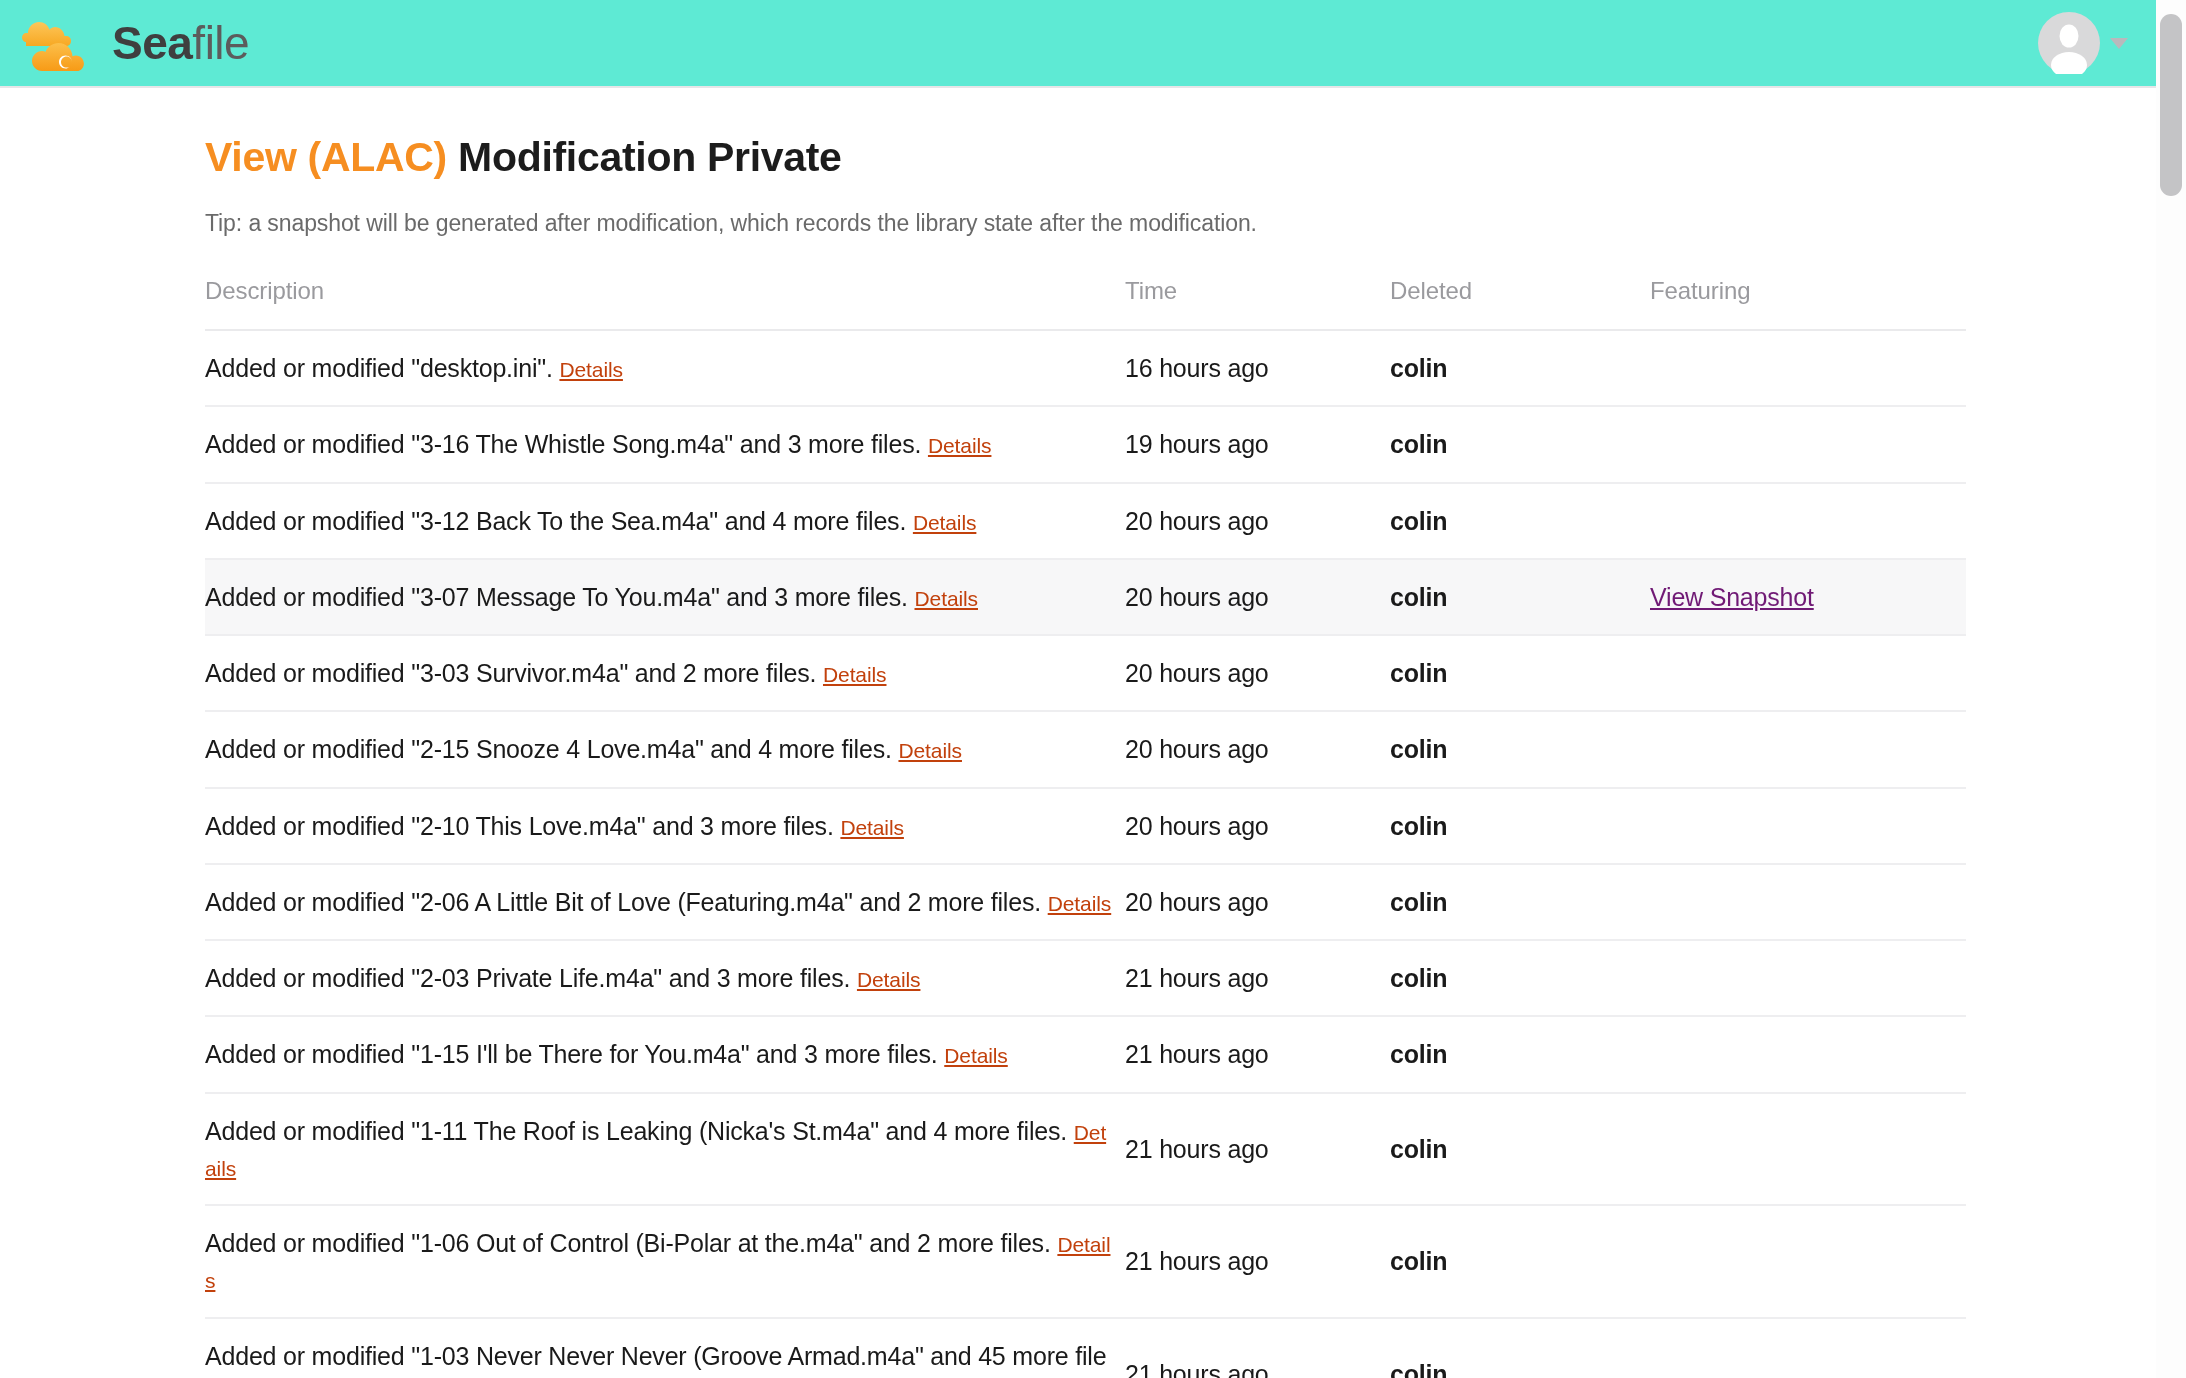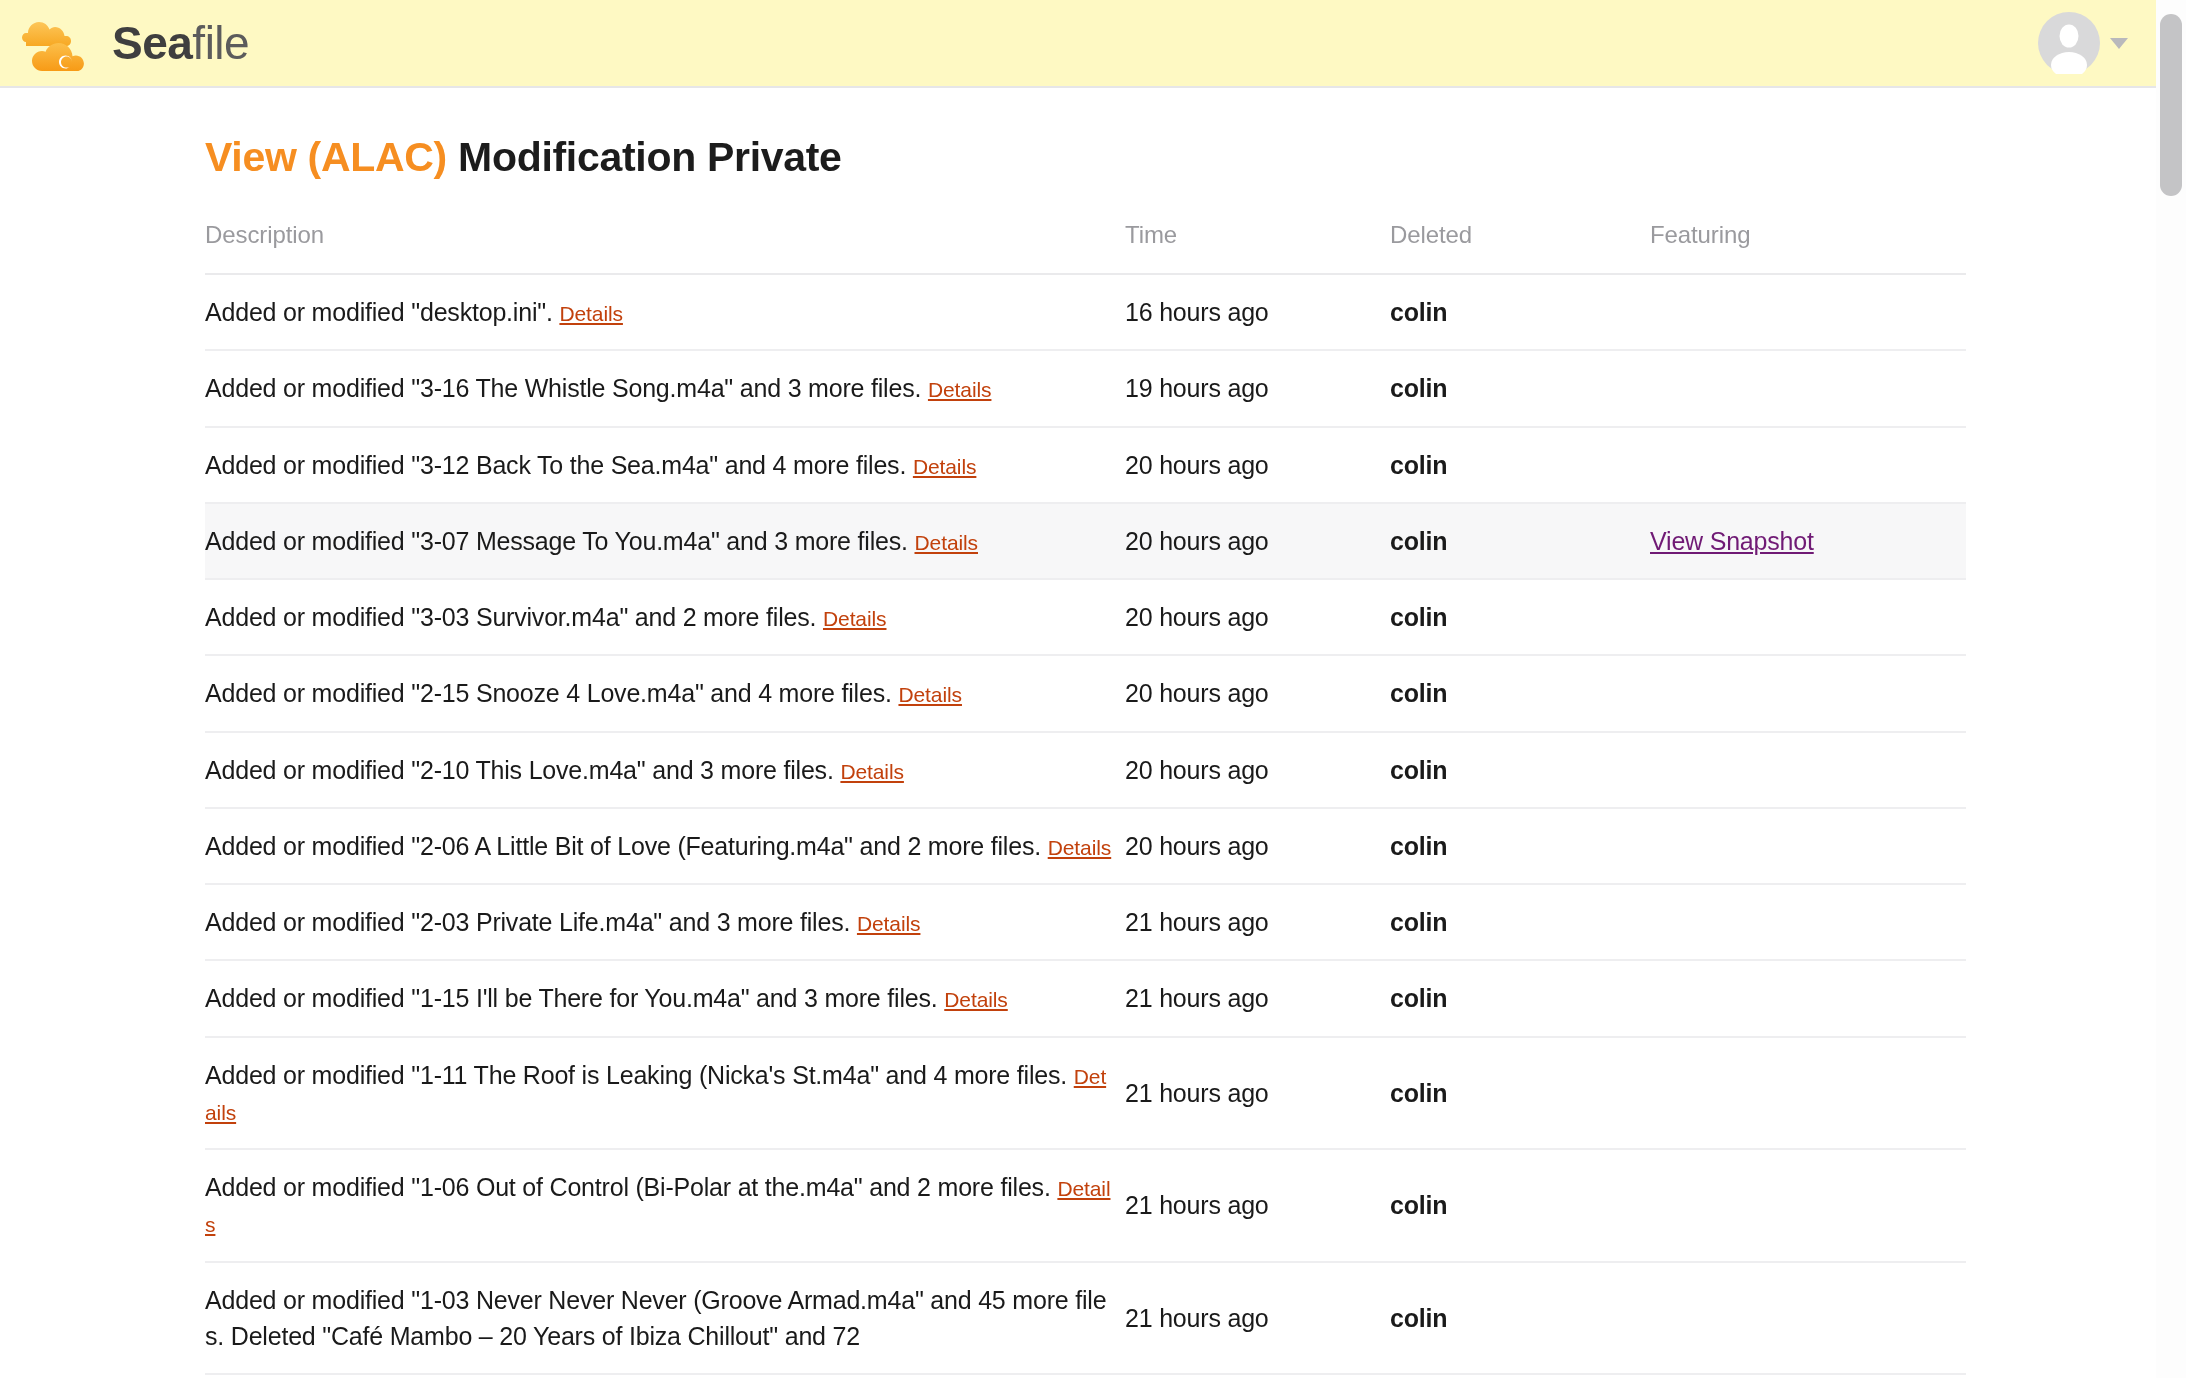--- a/index.html
+++ b/index.html
@@ -8,21 +8,21 @@
     width: 2186px; height: 1378px;
     overflow: hidden;
     background: #ffffff;
     font-family: "Liberation Sans", sans-serif;
   }
 
   
   .topbar {
     position: relative;
     height: 88px;
-    background: #fef9c3;
+    background: #5eead4;
     border-bottom: 2px solid #e6e6e8;
     display: flex;
     align-items: center;
     justify-content: space-between;
     padding: 0 36px 0 22px;
   }
   .brand { display: flex; align-items: center; gap: 16px; }
   .brand-logo { width: 74px; height: 56px; display: block; }
   .brand-word {
     font-size: 46px;
@@ -159,20 +159,21 @@
       <ellipse cx="31" cy="53" rx="18" ry="13" fill="#ffffff"></ellipse>
     </svg>
     <span class="caret"></span>
   </div>
 </div>
 
 <div class="page">
   <div class="page-inner">
     <h1 class="page-title"><span class="repo">View (ALAC)</span><span> Modification Private</span></h1>
 
+    <p class="tip">Tip: a snapshot will be generated after modification, which records the library state after the modification.</p>
 
     <table class="history">
       <thead>
         <tr>
           <th class="col-desc">Description</th>
           <th class="col-time">Time</th>
           <th class="col-mod">Deleted</th>
           <th class="col-ops">Featuring</th>
         </tr>
       </thead>

